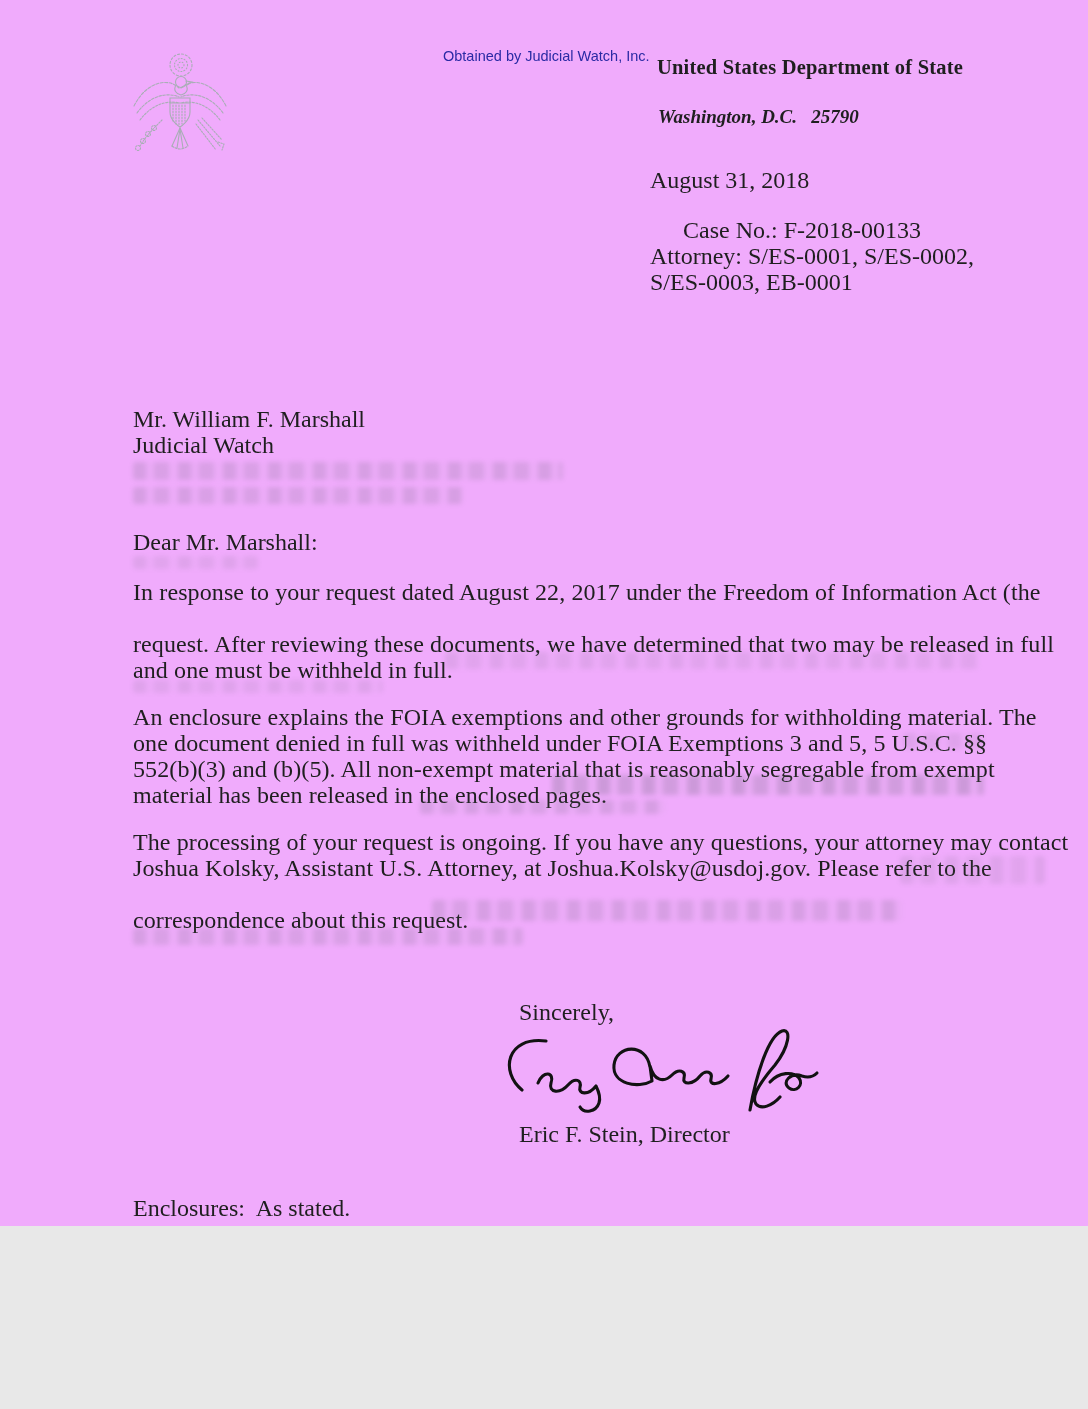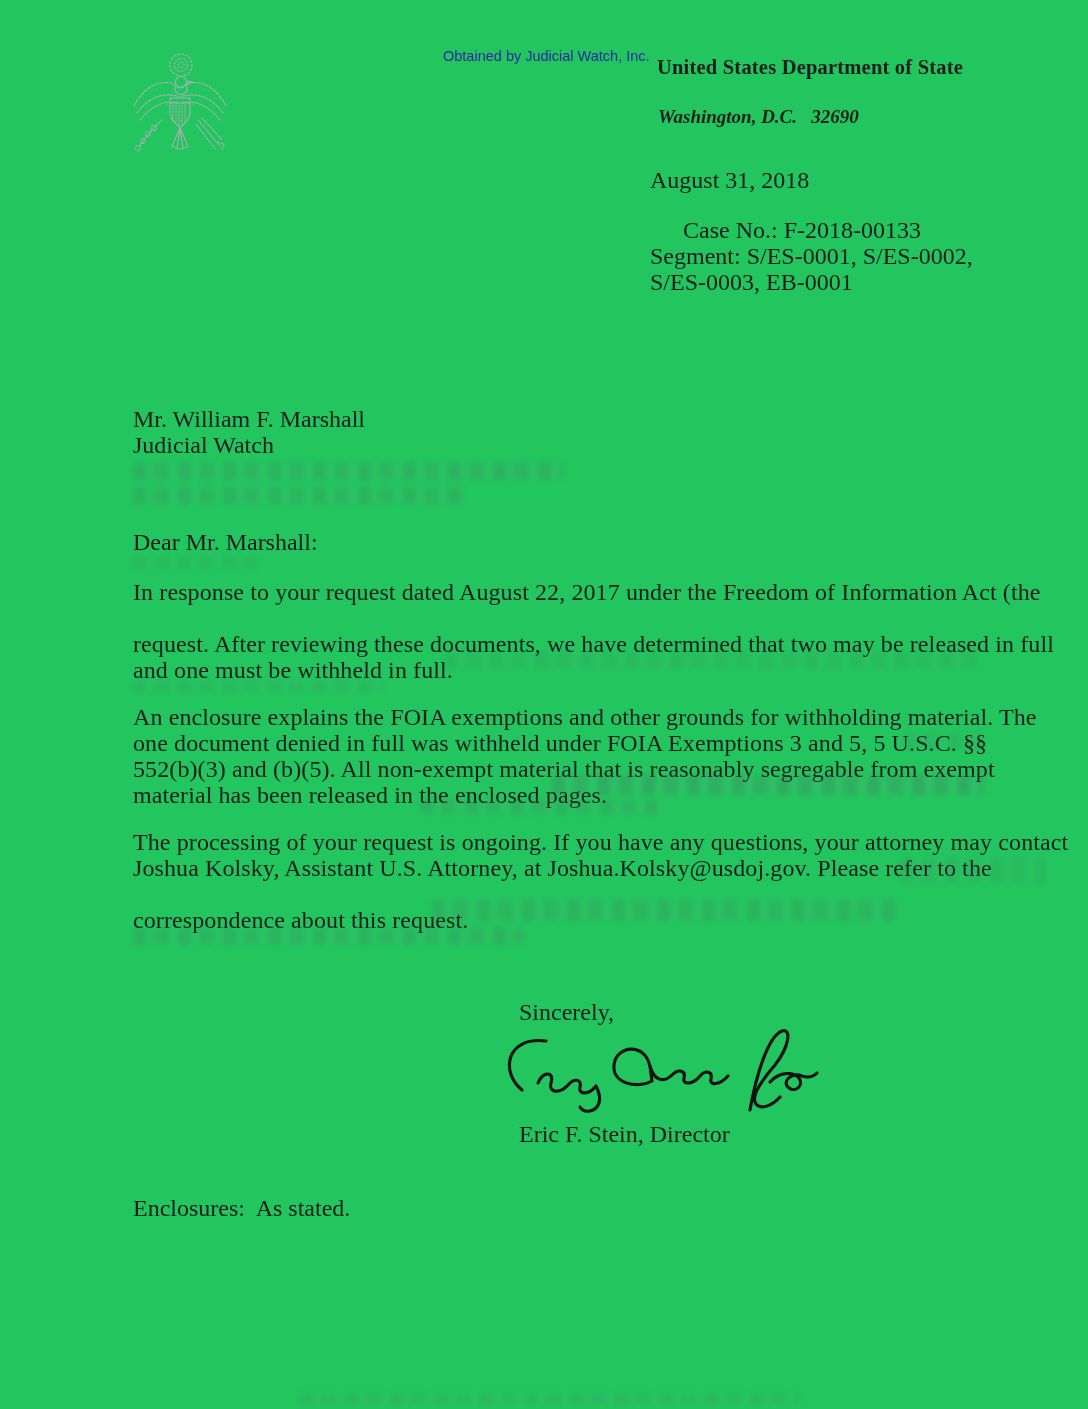--- a/index.html
+++ b/index.html
@@ -1,20 +1,20 @@
 <!DOCTYPE html>
 <html><head>
 <meta charset="utf-8">
 <style>
   html,body{margin:0;padding:0;background:#e8e8e8;}
   .page{
     position:relative;
-    width:1088px;height:1409px;
+    width:1088px;height:1226px;
     margin:0 auto;
-    background:#22c55e;
+    background:#f0abfc;
     font-family:"Liberation Serif", serif;
     color:#1f1f1f;
     overflow:hidden;
   }
   .t{position:absolute;white-space:pre;font-size:24px;line-height:1.2;}
   .watermark{
     font-family:"Liberation Sans", sans-serif;
     font-size:14.5px;
     color:#2a2aa4;
   }
@@ -90,25 +90,25 @@
       <path d="M74,70 L96,96"></path>
         <path d="M78,68 L98,90"></path>
         <path d="M72,74 L92,100"></path>
       <path d="M94,92 l6,2 l-2,6"></path>
     </g>
   </svg>
 
   <div class="t watermark" style="left:443px;top:48px;">Obtained by Judicial Watch, Inc.</div>
 
   <div class="t agency" style="left:657px;top:55px;">United States Department of State</div>
-  <div class="t washington" style="left:658px;top:106px;">Washington, D.C.   32690</div>
+  <div class="t washington" style="left:658px;top:106px;">Washington, D.C.   25790</div>
 
   <div class="t" style="left:650px;top:166px;">August 31, 2018</div>
   <div class="t" style="left:650px;top:216px;margin-left:33px;">Case No.: F-2018-00133</div>
-  <div class="t" style="left:650px;top:242px;">Segment: S/ES-0001, S/ES-0002,</div>
+  <div class="t" style="left:650px;top:242px;">Attorney: S/ES-0001, S/ES-0002,</div>
   <div class="t" style="left:650px;top:268px;">S/ES-0003, EB-0001</div>
 
   <div class="t" style="left:133px;top:405px;">Mr. William F. Marshall</div>
   <div class="t" style="left:133px;top:431px;">Judicial Watch</div>
 
   <div class="smudge s-med" style="left:133px;top:462px;width:430px;height:18px;"></div>
   <div class="smudge s-med" style="left:133px;top:487px;width:330px;height:17px;"></div>
 
   <div class="t" style="left:133px;top:528px;">Dear Mr. Marshall:</div>
   <div class="smudge s-light" style="left:133px;top:556px;width:125px;height:13px;"></div>

